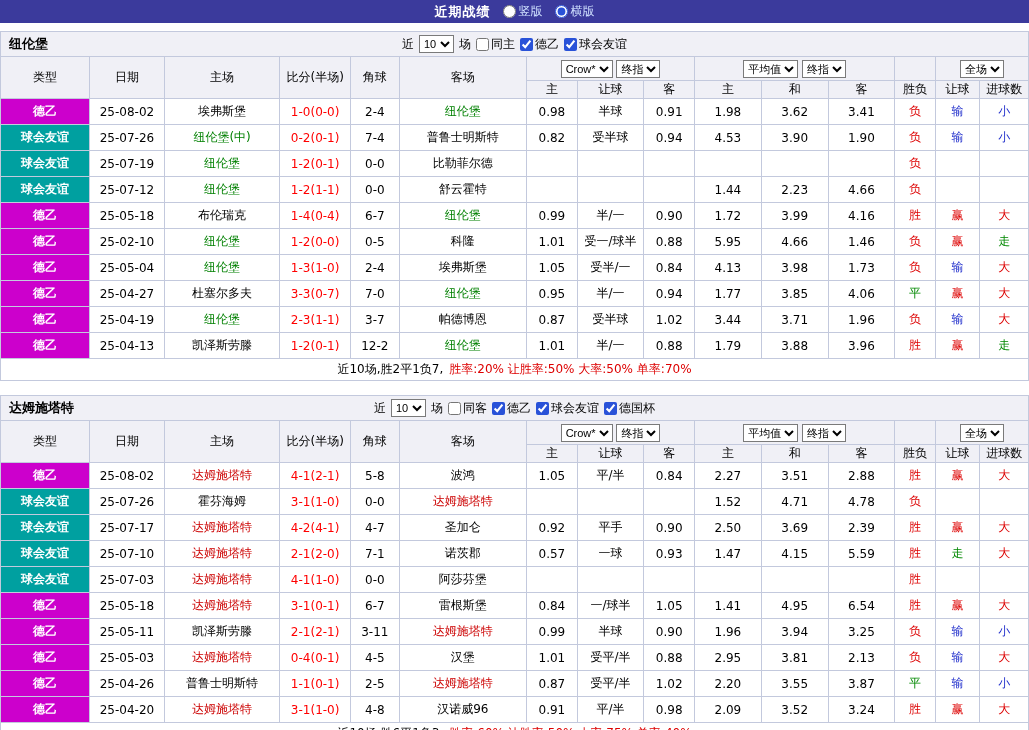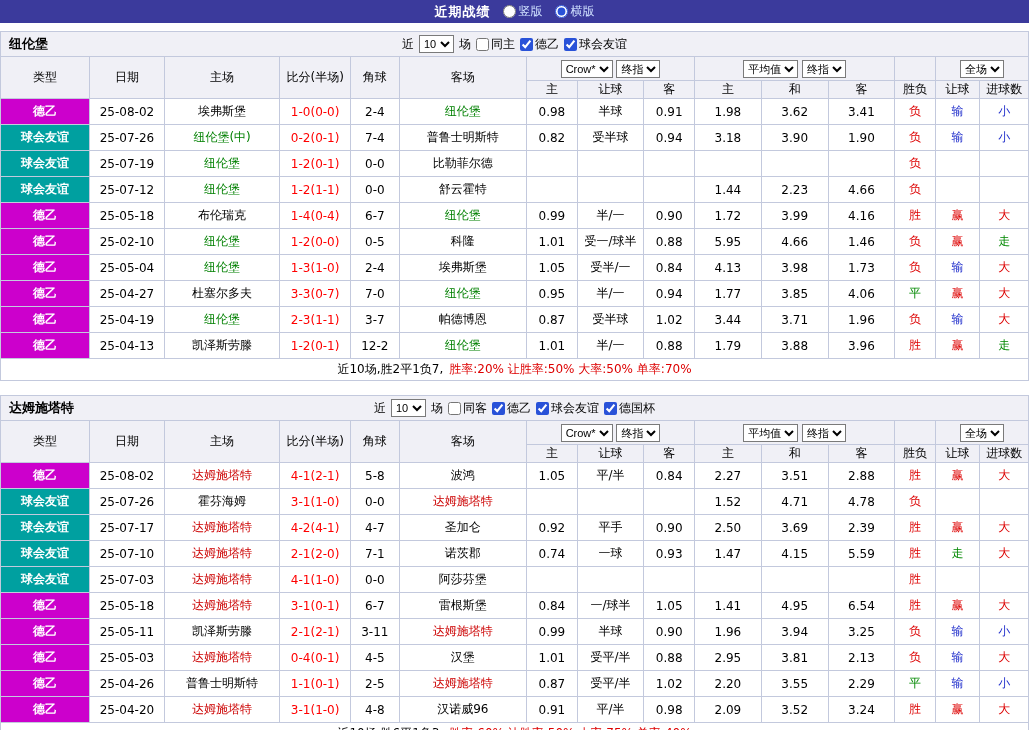--- a/index.html
+++ b/index.html
@@ -129,21 +129,21 @@
           <tr>
             <td class="badge" style="background:#00a0a0">球会友谊</td>
             <td>25-07-26</td>
             <td style="color:#008000">纽伦堡(中)</td>
             <td class="score">0-2(0-1)</td>
             <td>7-4</td>
             <td style="">普鲁士明斯特</td>
             <td>0.82</td>
             <td>受半球</td>
             <td>0.94</td>
-            <td>3.18</td>
+            <td>4.53</td>
             <td>3.90</td>
             <td>1.90</td>
             <td style="color:#dd0000">负</td>
             <td style="color:#2230cc">输</td>
             <td style="color:#2230cc">小</td>
           </tr>
           <tr>
             <td class="badge" style="background:#00a0a0">球会友谊</td>
             <td>25-07-19</td>
             <td style="color:#008000">纽伦堡</td>
@@ -405,21 +405,21 @@
             <td style="color:#dd0000">赢</td>
             <td style="color:#dd0000">大</td>
           </tr>
           <tr>
             <td class="badge" style="background:#00a0a0">球会友谊</td>
             <td>25-07-10</td>
             <td style="color:#cc0000">达姆施塔特</td>
             <td class="score">2-1(2-0)</td>
             <td>7-1</td>
             <td style="">诺茨郡</td>
-            <td>0.74</td>
+            <td>0.57</td>
             <td>一球</td>
             <td>0.93</td>
             <td>1.47</td>
             <td>4.15</td>
             <td>5.59</td>
             <td style="color:#dd0000">胜</td>
             <td style="color:#008800">走</td>
             <td style="color:#dd0000">大</td>
           </tr>
           <tr>
@@ -495,21 +495,21 @@
             <td>25-04-26</td>
             <td style="">普鲁士明斯特</td>
             <td class="score">1-1(0-1)</td>
             <td>2-5</td>
             <td style="color:#cc0000">达姆施塔特</td>
             <td>0.87</td>
             <td>受平/半</td>
             <td>1.02</td>
             <td>2.20</td>
             <td>3.55</td>
-            <td>2.29</td>
+            <td>3.87</td>
             <td style="color:#008800">平</td>
             <td style="color:#2230cc">输</td>
             <td style="color:#2230cc">小</td>
           </tr>
           <tr>
             <td class="badge" style="background:#cc00cc">德乙</td>
             <td>25-04-20</td>
             <td style="color:#cc0000">达姆施塔特</td>
             <td class="score">3-1(1-0)</td>
             <td>4-8</td>

